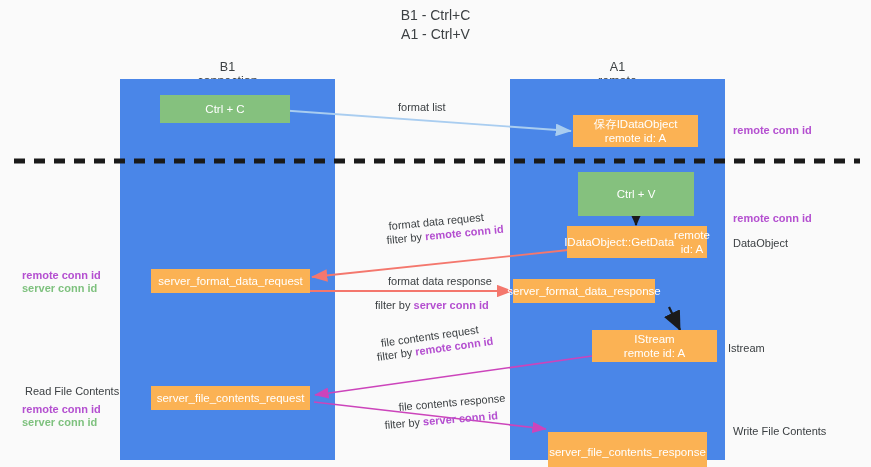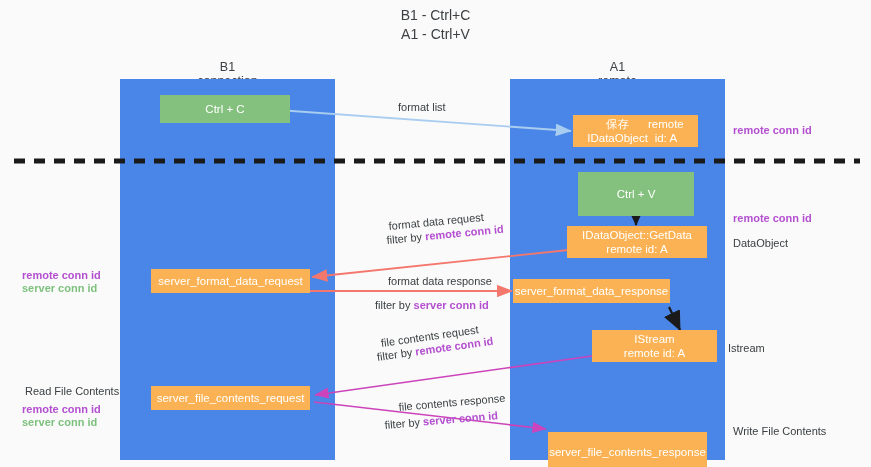--- a/index.html
+++ b/index.html
@@ -90,35 +90,35 @@
 
     <path d="M669 307 L680 330" stroke="#1a1a1a" stroke-width="2.2" fill="none" marker-end="url(#ah-blk)"></path>
 
     <line x1="592" y1="356" x2="315" y2="395" stroke="#cc44bb" stroke-width="1.6" marker-end="url(#ah-mag)"></line>
 
     <line x1="314" y1="402" x2="546" y2="429" stroke="#cc44bb" stroke-width="1.6" marker-end="url(#ah-mag)"></line>
   </svg>
 
   <div class="node green" style="left:160px;top:95px;width:130px;height:28px;">Ctrl + C</div>
 
-  <div class="node orange" style="left:573px;top:115px;width:125px;height:32px;flex-direction:row;">
+  <div class="node orange" style="left:573px;top:115px;width:125px;height:32px;flex-direction:column;">
     <span>保存IDataObject</span>
     <span>remote id: A</span>
   </div>
 
   <div class="node green" style="left:578px;top:172px;width:116px;height:44px;">Ctrl + V</div>
 
-  <div class="node orange" style="left:567px;top:226px;width:140px;height:32px;flex-direction:column;">
+  <div class="node orange" style="left:567px;top:226px;width:140px;height:32px;flex-direction:row;">
     <span>IDataObject::GetData</span>
     <span>remote id: A</span>
   </div>
 
   <div class="node orange" style="left:151px;top:269px;width:159px;height:24px;">server_format_data_request</div>
 
-  <div class="node orange" style="left:513px;top:279px;width:157px;height:24px;">server_format_data_response</div>
+  <div class="node orange" style="left:513px;top:279px;width:142px;height:24px;">server_format_data_response</div>
 
   <div class="node orange" style="left:592px;top:330px;width:125px;height:32px;flex-direction:column;">
     <span>IStream</span>
     <span>remote id: A</span>
   </div>
 
   <div class="node orange" style="left:151px;top:386px;width:159px;height:24px;">server_file_contents_request</div>
 
   <div class="node orange" style="left:548px;top:432px;width:159px;height:40px;">server_file_contents_response</div>
 

